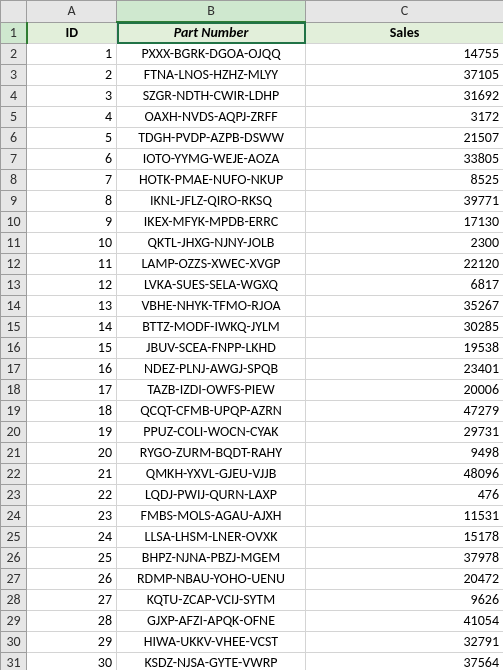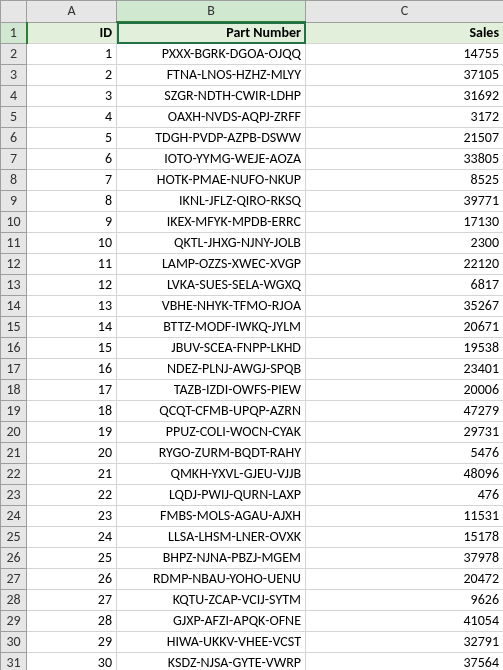--- a/index.html
+++ b/index.html
@@ -11,22 +11,22 @@
   col.cB { width: 189px; }
   col.cC { width: 198px; }
   td, th { border: 1px solid #d4d4d4; height: 20px; line-height: 20px; padding: 0 4px; overflow: hidden; white-space: nowrap; }
   .corner { background: #e6e6e6; border: 1px solid #9e9e9e; }
   .colhdr { background: #e6e6e6; text-align: center; font-weight: normal; color: #333; border: 1px solid #9e9e9e; }
   .colhdr.sel { background: #cfe8cf; border-bottom: 2px solid #2f7d32; }
   .rowhdr { background: #e6e6e6; text-align: center; font-weight: normal; color: #333; border: 1px solid #9e9e9e; }
   .rowhdr.sel { background: #cfe8cf; border-right: 2px solid #2f7d32; }
   .hdrcell { background: #e2efda; font-weight: bold; text-align: left; }
   .num { text-align: right; }
-  .txt { text-align: right; }
-  .active { outline: 2px solid #217346; outline-offset: -2px; }
+  .txt { text-align: center; }
+  .active { outline: 2px solid #217346; outline-offset: -2px; font-style: italic; }
 </style>
 </head>
 <body>
 
 <div class="sheet">
 <table>
   <colgroup>
     <col class="sel">
         <col class="cA">
         <col class="cB">
@@ -122,21 +122,21 @@
         <tr>
           <th class="rowhdr">14</th>
           <td class="num">13</td>
           <td class="txt">VBHE-NHYK-TFMO-RJOA</td>
           <td class="num">35267</td>
         </tr>
         <tr>
           <th class="rowhdr">15</th>
           <td class="num">14</td>
           <td class="txt">BTTZ-MODF-IWKQ-JYLM</td>
-          <td class="num">20671</td>
+          <td class="num">30285</td>
         </tr>
         <tr>
           <th class="rowhdr">16</th>
           <td class="num">15</td>
           <td class="txt">JBUV-SCEA-FNPP-LKHD</td>
           <td class="num">19538</td>
         </tr>
         <tr>
           <th class="rowhdr">17</th>
           <td class="num">16</td>
@@ -158,21 +158,21 @@
         <tr>
           <th class="rowhdr">20</th>
           <td class="num">19</td>
           <td class="txt">PPUZ-COLI-WOCN-CYAK</td>
           <td class="num">29731</td>
         </tr>
         <tr>
           <th class="rowhdr">21</th>
           <td class="num">20</td>
           <td class="txt">RYGO-ZURM-BQDT-RAHY</td>
-          <td class="num">5476</td>
+          <td class="num">9498</td>
         </tr>
         <tr>
           <th class="rowhdr">22</th>
           <td class="num">21</td>
           <td class="txt">QMKH-YXVL-GJEU-VJJB</td>
           <td class="num">48096</td>
         </tr>
         <tr>
           <th class="rowhdr">23</th>
           <td class="num">22</td>

